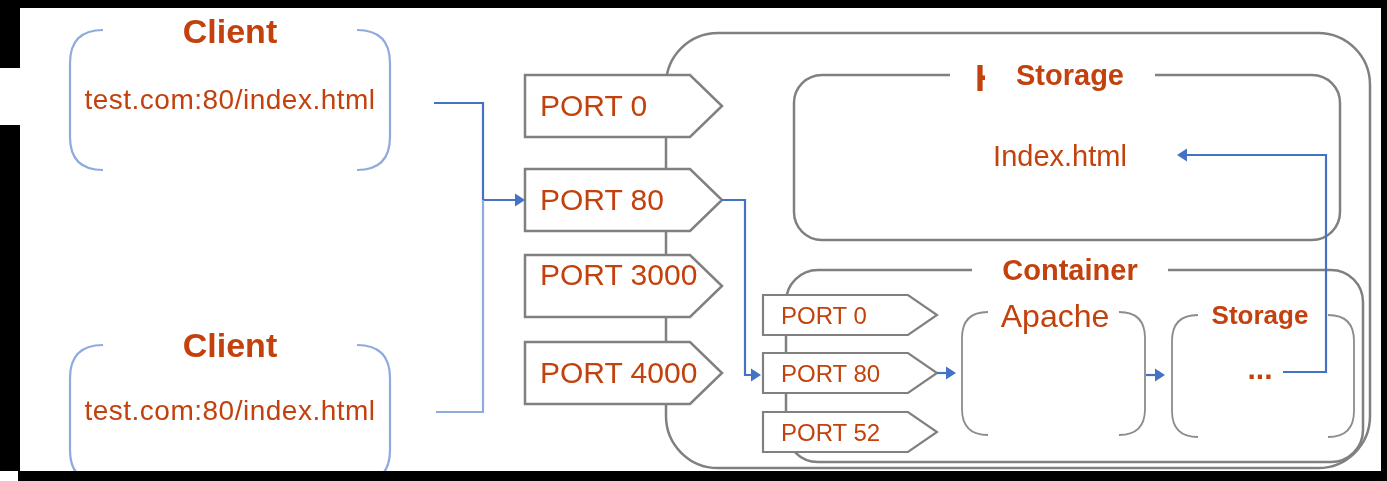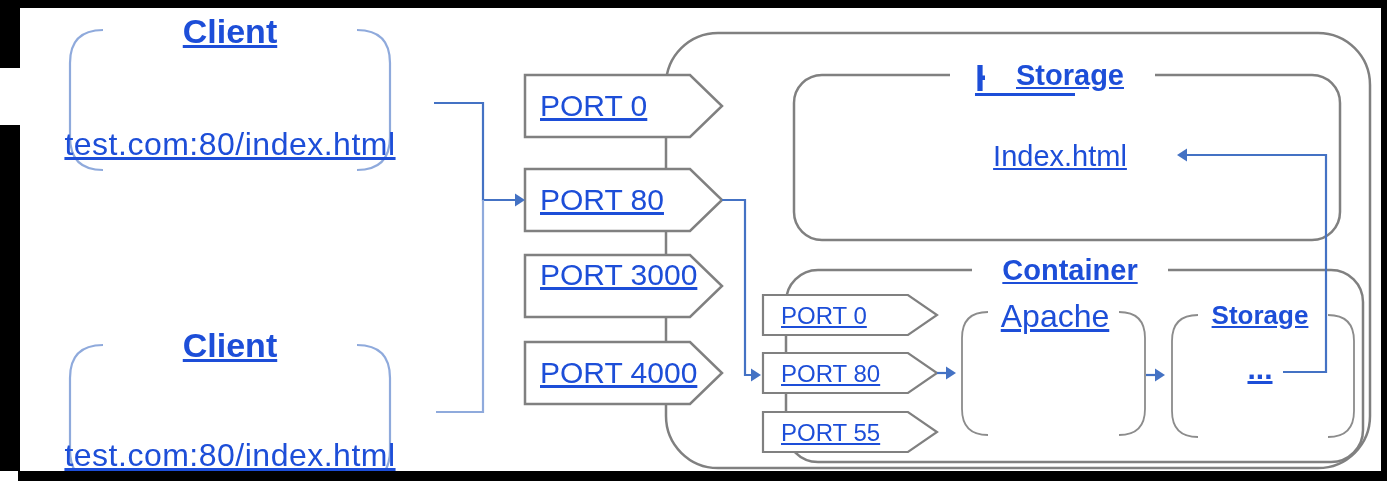--- a/index.html
+++ b/index.html
@@ -4,28 +4,28 @@
 <style>
   html,body{margin:0;padding:0;background:#ffffff;}
   #stage{
     position:relative;
     width:1387px;height:481px;
     background:#ffffff;
     font-family:"Liberation Sans", sans-serif;
     overflow:hidden;
   }
   #diagram-svg{position:absolute;left:0;top:0;z-index:1;}
-  .lbl{position:absolute;z-index:2;color:#1d4ed8;white-space:nowrap;text-decoration:underline;}
+  .lbl{position:absolute;z-index:2;color:#c2410c;white-space:nowrap;}
   .center{text-align:center;}
   .onborder{background:#ffffff;}
   .frame{position:absolute;background:#000;z-index:4;}
 
   
   .client-title{font-size:34px;font-weight:700;}
-  .client-url{font-size:32px;letter-spacing:.5px;margin-top:42px;}
+  .client-url{font-size:28px;letter-spacing:.5px;}
   .host-title{font-size:36px;font-weight:700;line-height:40px;height:40px;}
   .storage-title{font-size:29px;font-weight:700;line-height:34px;height:34px;}
   .container-title{font-size:29px;font-weight:700;line-height:34px;height:34px;}
   .file-label{font-size:29px;}
   .bigport{font-size:30px;line-height:32px;}
   .smallport{font-size:24px;line-height:26px;}
   .apache-label{font-size:32px;}
   .storage2-title{font-size:26px;font-weight:700;}
   .dots{font-size:30px;font-weight:700;}
 </style>
@@ -94,21 +94,21 @@
   <div class="lbl bigport" style="left:540px;top:259px;">PORT 3000</div>
   <div class="lbl bigport" style="left:540px;top:357px;">PORT 4000</div>
 
   <div class="lbl storage-title center onborder" style="left:985px;top:58px;width:170px;">Storage</div>
   <div class="lbl container-title center onborder" style="left:972px;top:253px;width:196px;">Container</div>
 
   <div class="lbl file-label center" style="left:960px;top:140px;width:200px;">Index.html</div>
 
   <div class="lbl smallport" style="left:781px;top:303px;">PORT 0</div>
   <div class="lbl smallport" style="left:781px;top:361px;">PORT 80</div>
-  <div class="lbl smallport" style="left:781px;top:420px;">PORT 55</div>
+  <div class="lbl smallport" style="left:781px;top:420px;">PORT 52</div>
 
   <div class="lbl apache-label center" style="left:985px;top:298px;width:140px;">Apache</div>
 
   <div class="lbl storage2-title center" style="left:1200px;top:300px;width:120px;">Storage</div>
   <div class="lbl dots center" style="left:1230px;top:352px;width:60px;">...</div>
 
   <div class="frame" style="left:0;top:0;width:1387px;height:8px;"></div>
   <div class="frame" style="left:0;top:8px;width:20px;height:60px;"></div>
   <div class="frame" style="left:0;top:125px;width:20px;height:346px;"></div>
   <div class="frame" style="left:18px;top:471px;width:1369px;height:10px;"></div>

